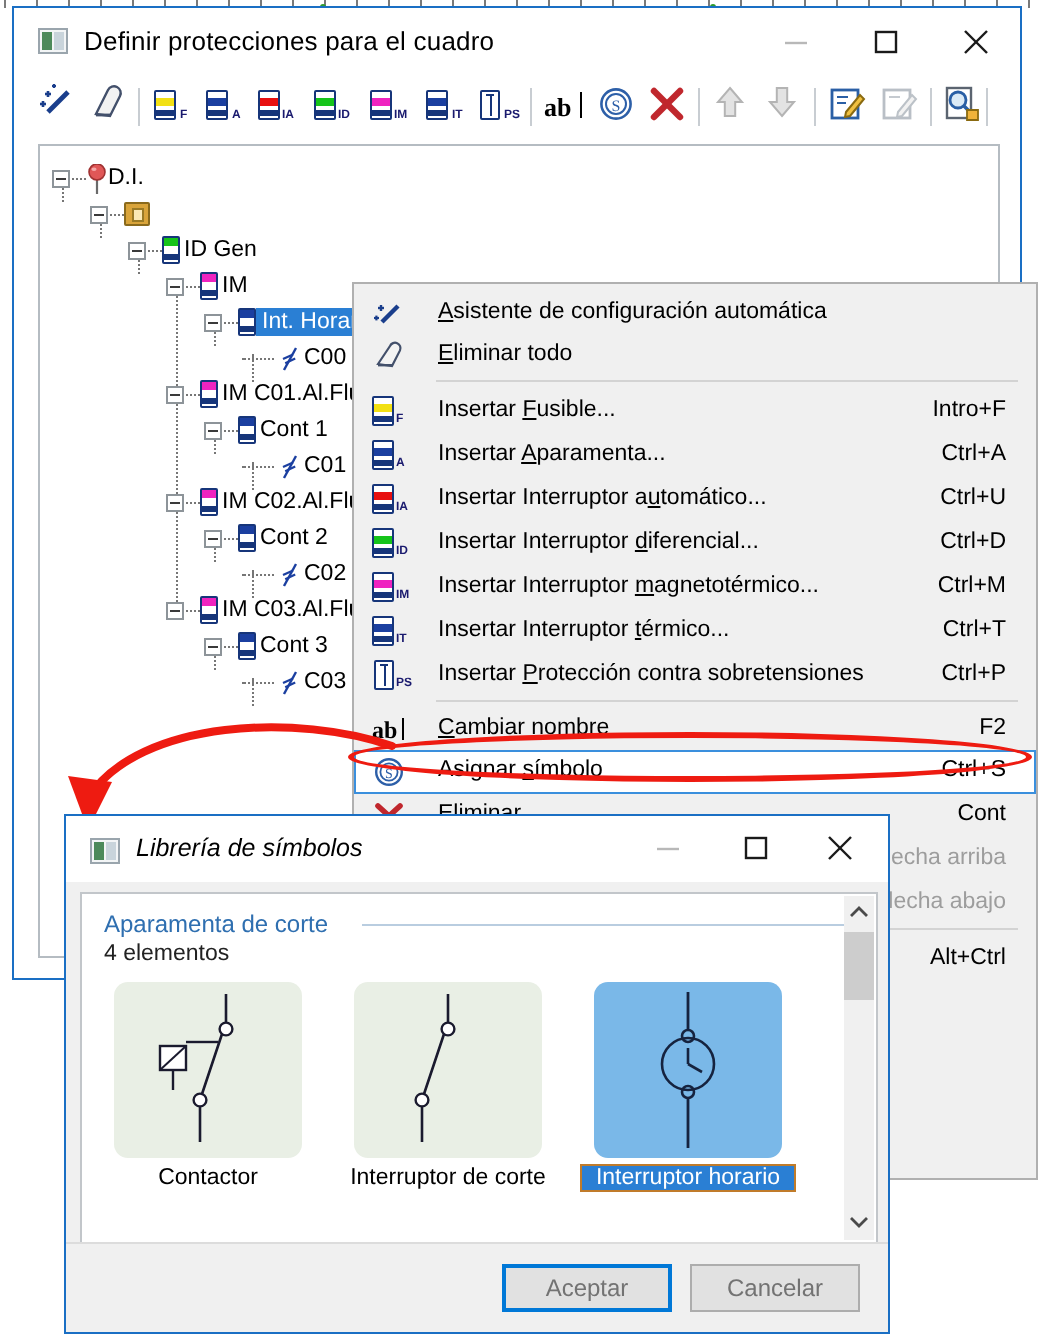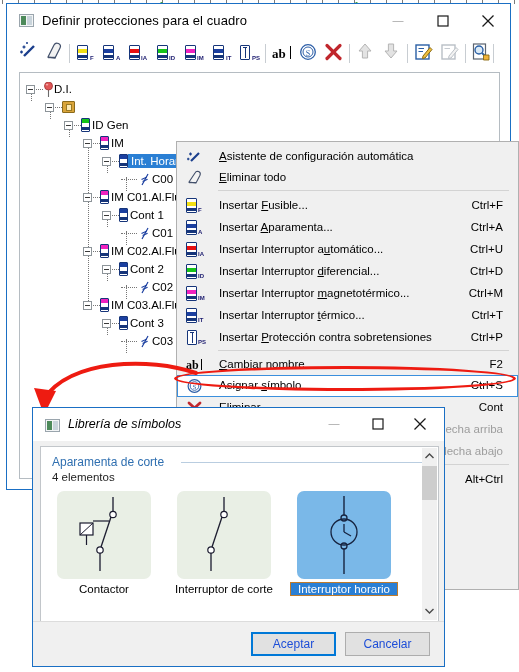--- a/index.html
+++ b/index.html
@@ -109,21 +109,21 @@
   .sym-box{position:absolute;left:0;top:0;width:94px;height:88px;background:#e9efe5;border-radius:7px;}
   .sym-box.sel{background:#7ab8e8;}
   .sym-name{position:absolute;left:-6px;top:92px;width:106px;text-align:center;font-size:11.5px;color:#000;}
   .sym-name.sel{background:#2a7fd4;color:#fff;outline:1px solid #c07b2a;}
   #vscroll{position:absolute;right:1px;top:1px;width:15px;bottom:1px;background:#f0f0f0;}
   #vthumb{position:absolute;left:0;top:18px;width:15px;height:34px;background:#cdcdcd;}
   .sbarrow{position:absolute;left:0;width:15px;height:17px;}
   #lib-footer{position:absolute;left:0;bottom:0;width:100%;height:44px;background:#f0f0f0;border-top:1px solid #dcdcdc;}
   .dlgbtn{
     position:absolute;top:10px;width:85px;height:24px;background:#e1e1e1;
-    border:1px solid #adadad;box-sizing:border-box;font-size:12px;color:#1d4ed8;
+    border:1px solid #adadad;box-sizing:border-box;font-size:12px;color:#737373;
     display:flex;align-items:center;justify-content:center;font-family:"Liberation Sans",sans-serif;
   }
   #btn-aceptar{right:108px;border:2px solid #0078d7;background:#e1e1e1;}
   #btn-cancelar{right:14px;}
 </style>
 </head>
 <body>
 
 <div id="ruler">
     <span class="tick" style="left: 2px;"></span>
@@ -517,21 +517,21 @@
 
   <div class="mi" style="top:54px">
     <span class="micon">
       <span class="dev" style="left:0px;top:0px">
           <span class="band" style="top:3px;background:#f2e014"></span>
           <span class="lo"></span>
         </span>
       <span class="tb-lbl" style="left:12px;top:9px">F</span>
     </span>
     <span class="mtext">Insertar <u>F</u>usible...</span>
-    <span class="maccel">Ctrl+F</span>
+    <span class="maccel">Intro+F</span>
   </div>
 
   <div class="mi" style="top:76px">
     <span class="micon">
       <span class="dev" style="left:0px;top:0px">
           <span class="band" style="top:3px;background:#1b3fa0"></span>
           <span class="lo"></span>
         </span>
       <span class="tb-lbl" style="left:12px;top:9px">A</span>
     </span>

